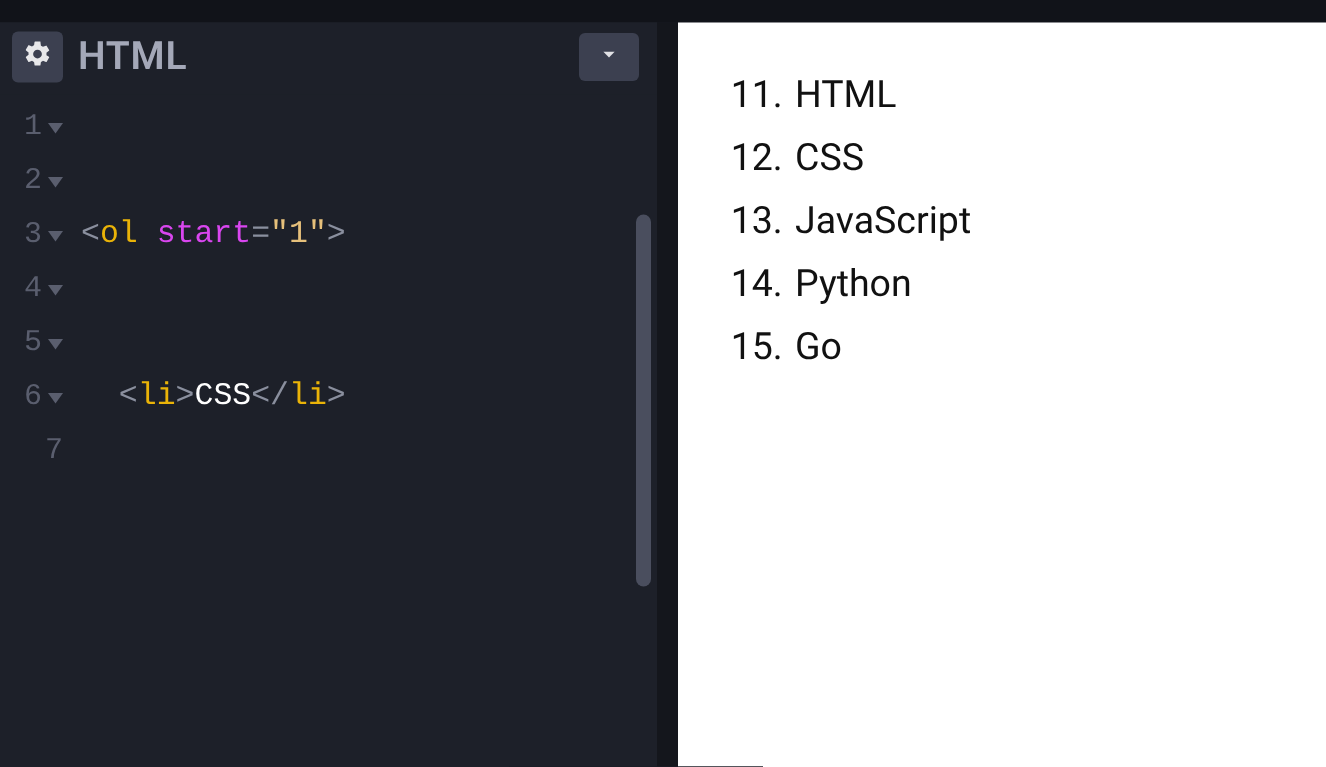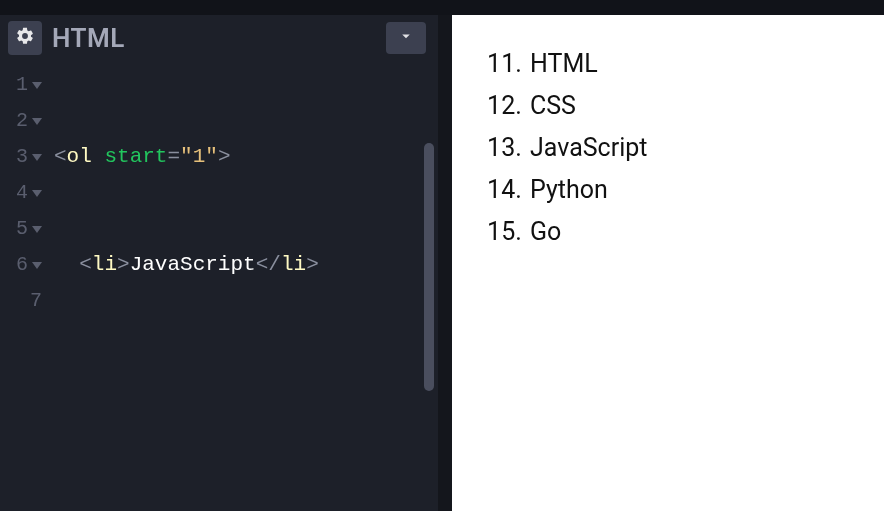--- a/index.html
+++ b/index.html
@@ -95,22 +95,22 @@
       border-right: 5px solid transparent;
       border-top: 7px solid #5a5e6e;
     }
     .code-lines {
       flex: 1;
       padding-left: 8px;
       color: #d6d7db;
       white-space: pre;
     }
     .code-line { height: 36px; }
-    .tok-tag { color: #fef9c3; }
-    .tok-attr { color: #22c55e; font-family: Liberation Mono, monospace; }
+    .tok-tag { color: #eab308; }
+    .tok-attr { color: #d946ef; font-family: Liberation Mono, monospace; }
     .tok-string { color: #e6c07b; }
     .tok-text { color: #ffffff; }
     .tok-punct { color: #8a8f9e; }
     .editor-scrollbar {
       position: absolute;
       right: 4px;
       top: 80px;
       width: 10px;
       height: 248px;
       background: #4a4e5e;
@@ -187,21 +187,21 @@
         <div class="gutter-line">
             <span class="gutter-num">6</span>
             <span class="fold-caret"></span>
           </div>
         <div class="gutter-line">
             <span class="gutter-num">7</span>
           </div>
       </div>
       <div class="code-lines">
         <div class="code-line"><span class="tok-punct">&lt;</span><span class="tok-tag">ol</span> <span class="tok-attr">start</span><span class="tok-punct">=</span><span class="tok-string">"<span>1</span>"</span><span class="tok-punct">&gt;</span></div>
-        <div class="code-line">  <span class="tok-punct">&lt;</span><span class="tok-tag">li</span><span class="tok-punct">&gt;</span><span class="tok-text">JavaScript</span><span class="tok-punct">&lt;/</span><span class="tok-tag">li</span><span class="tok-punct">&gt;</span></div>
+        <div class="code-line">  <span class="tok-punct">&lt;</span><span class="tok-tag">li</span><span class="tok-punct">&gt;</span><span class="tok-text">CSS</span><span class="tok-punct">&lt;/</span><span class="tok-tag">li</span><span class="tok-punct">&gt;</span></div>
         
         
         
       </div>
       <div class="editor-scrollbar"></div>
     </div>
   </div>
 
   <div class="divider"></div>
 

